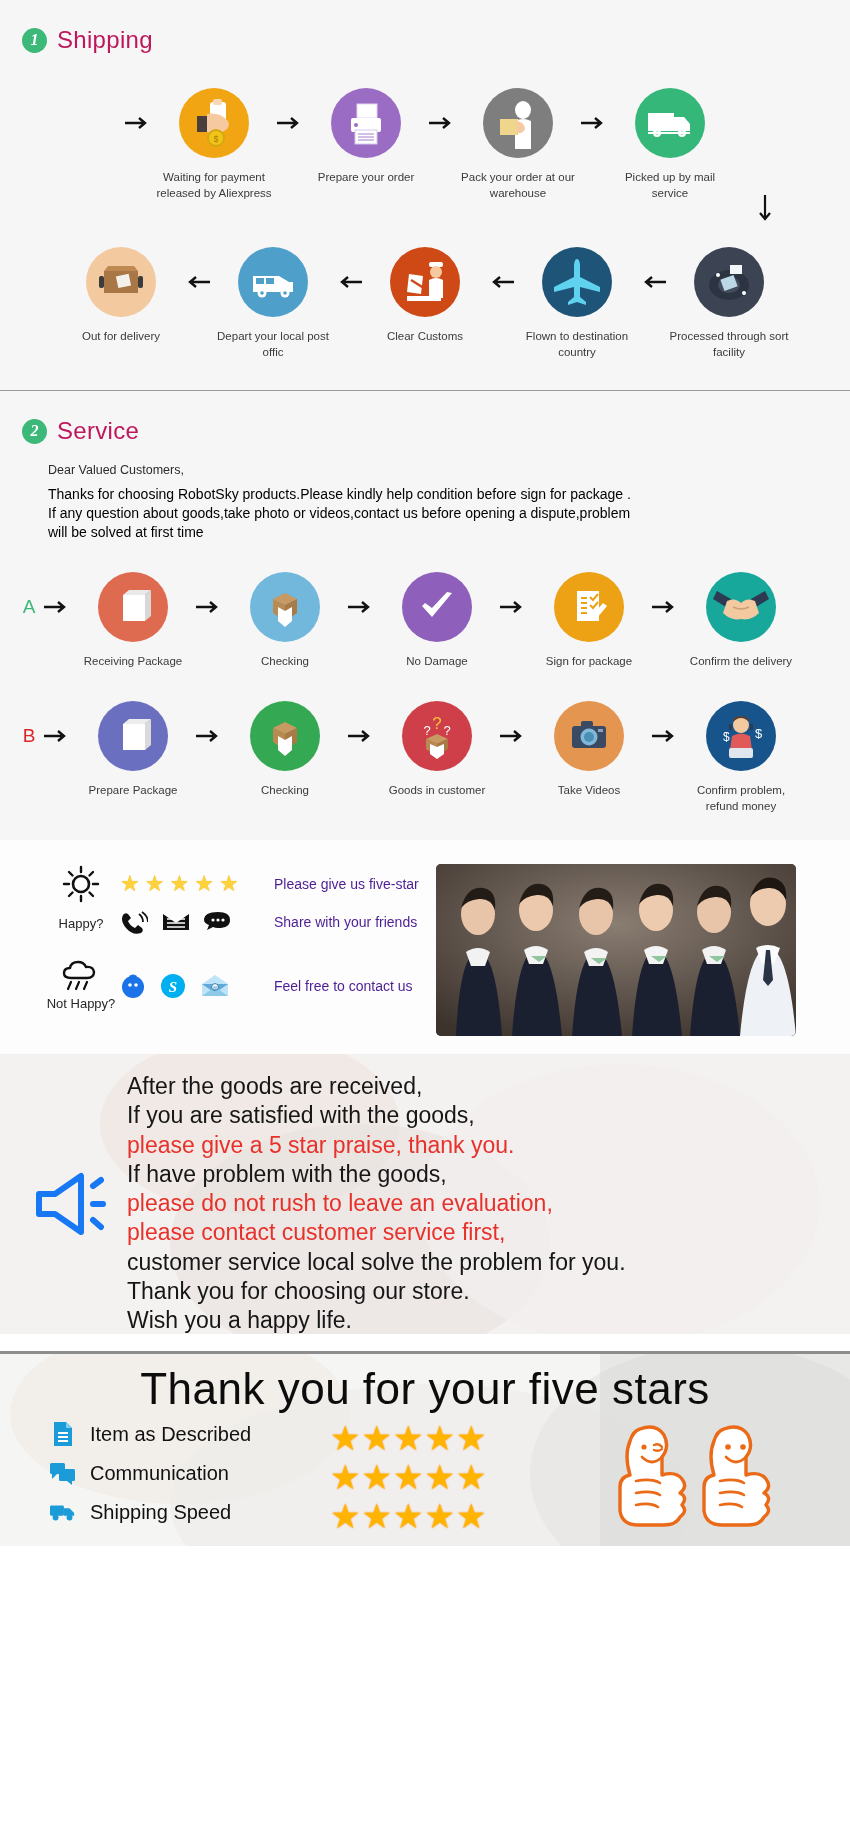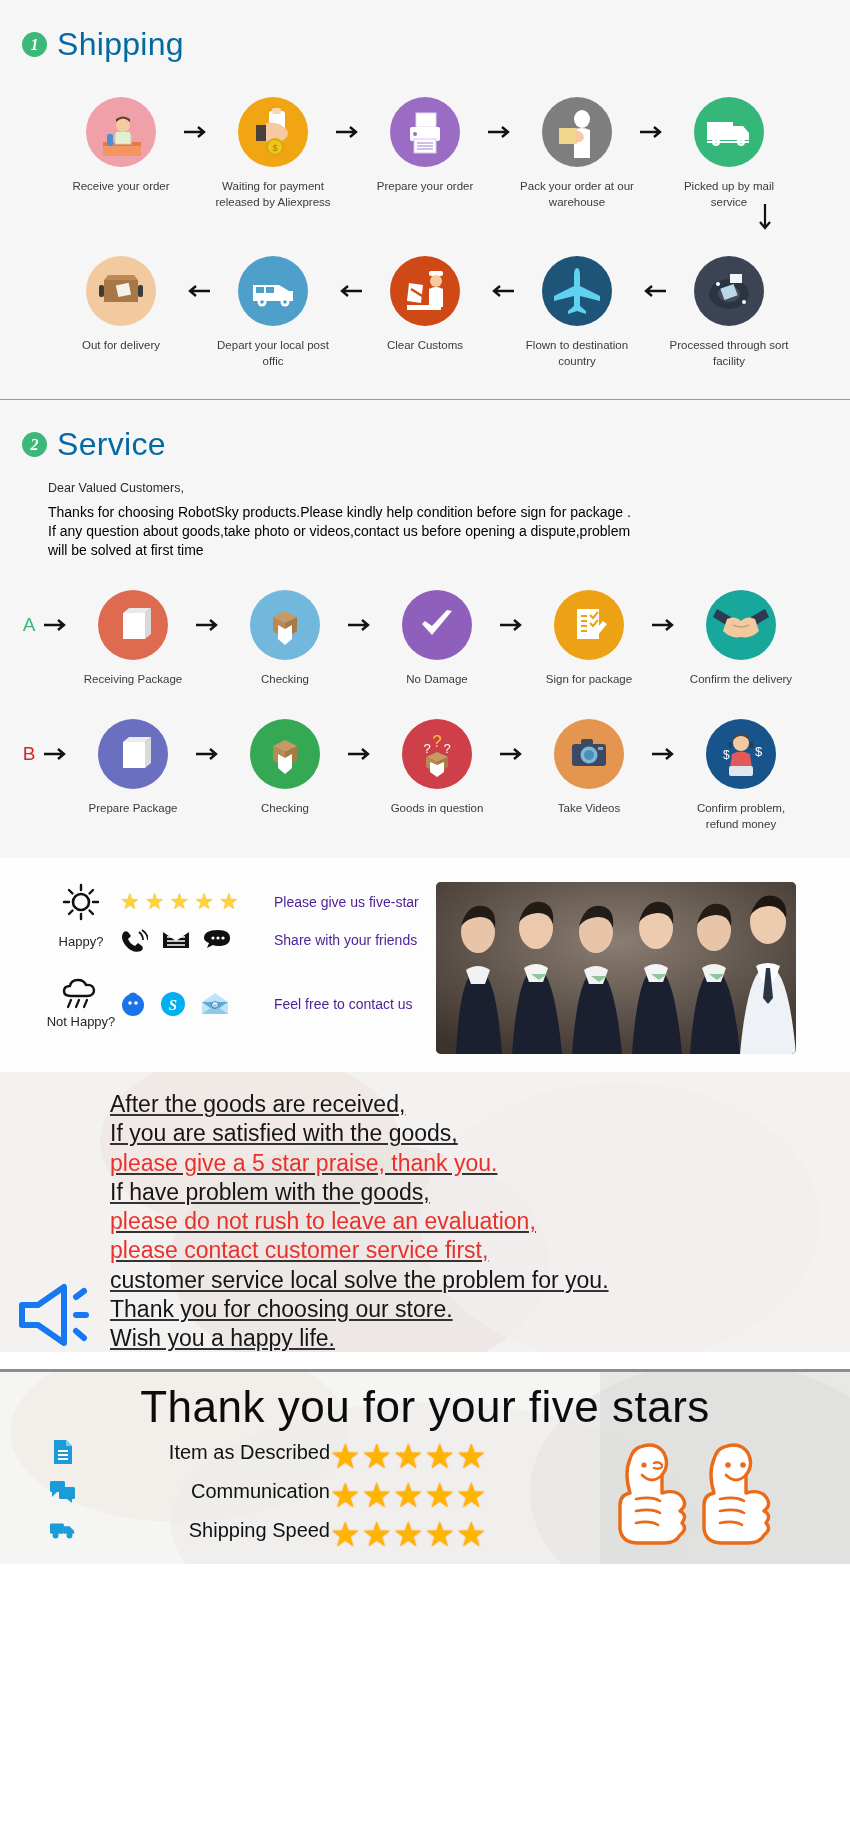--- a/index.html
+++ b/index.html
@@ -18,21 +18,21 @@
 
   .sec-head { display: flex; align-items: center; gap: 10px; padding-left: 22px; margin-bottom: 34px; }
   .badge {
     width: 25px; height: 25px; border-radius: 50%;
     background: #3cb878; color: #ffffff;
     font-family: "Liberation Serif", serif;
     font-style: italic; font-size: 16px; font-weight: bold;
     display: flex; align-items: center; justify-content: center;
     line-height: 1;
   }
-  .sec-title { font-size: 32px; color: #0369a1; font-weight: 400; letter-spacing: .3px; }
+  .sec-title { font-size: 24px; color: #be185d; font-weight: 400; letter-spacing: .3px; }
 
   
   .steps { display: flex; align-items: flex-start; justify-content: center; }
   .step { width: 118px; display: flex; flex-direction: column; align-items: center; }
   .circle {
     width: 70px; height: 70px; border-radius: 50%;
     display: flex; align-items: center; justify-content: center;
     position: relative; overflow: hidden;
   }
   .circle svg { display: block; }
@@ -72,34 +72,34 @@
     width: 360px; height: 172px; margin-left: 6px; border-radius: 5px;
     overflow: hidden; position: relative; background: #5b5048;
   }
 
   
   .sec-announce {
     position: relative; padding: 18px 0 16px 0; overflow: hidden;
     border-bottom: 3px solid #8d8d8d;
   }
   .ann-bg { position: absolute; inset: 0; }
-  .ann-inner { position: relative; display: flex; align-items: flex-end; padding-left: 14px; text-decoration: underline; }
+  .ann-inner { position: relative; display: flex; align-items: center; padding-left: 31px; }
   .ann-lines { margin-left: 8px; }
   .ann-line { font-size: 23px; line-height: 1.27; color: #161616; white-space: nowrap; }
   .ann-line.red { color: #e8312a; }
 
   
   .sec-thanks { position: relative; overflow: hidden; padding: 12px 0 10px 0; }
   .ty-bg { position: absolute; inset: 0; }
   .ty-inner { position: relative; }
   .ty-title { font-size: 44px; color: #0c0c0c; font-weight: 400; text-align: center;
               letter-spacing: .5px; line-height: 1.06; }
   .ty-body { display: flex; align-items: flex-start; margin-top: 2px; }
   .ty-rows { padding-left: 50px; width: 330px; }
-  .ty-row { display: flex; align-items: center; height: 39px; gap: 14px; justify-content: space-between; }
+  .ty-row { display: flex; align-items: center; height: 39px; gap: 14px; }
   .ty-ic { width: 26px; display: flex; align-items: center; justify-content: center; }
   .ty-label { font-size: 20px; color: #111; }
   .ty-stars { width: 210px; padding-top: 4px; }
   .ty-star-row { display: flex; gap: 1px; height: 39px; align-items: center; }
   .big-star { font-size: 34px; line-height: 1; color: #ffb400;
               text-shadow: 0 0 2px #ff8a00; }
   .ty-thumbs { flex: 1; display: flex; align-items: center; justify-content: center; gap: 6px;
                padding-top: 6px; }
 </style>
 </head>
@@ -107,34 +107,20 @@
 
 <div class="page">
 
   <div class="section sec-shipping">
     <div class="sec-head">
       <div class="badge">1</div>
       <div class="sec-title">Shipping</div>
     </div>
 
     <div class="steps">
-      <div class="step">
-        <div class="circle" style="background:#f0a0a8">
-          <svg width="56" height="56" viewBox="0 0 56 56">
-            <rect x="10" y="38" width="38" height="4" fill="#e87a4a"></rect>
-            <rect x="10" y="42" width="38" height="10" fill="#f3955f"></rect>
-            <rect x="22" y="30" width="16" height="10" fill="#f5f0dc" stroke="#cfc8ad"></rect>
-            <circle cx="30" cy="21" r="7" fill="#f7c9a0"></circle>
-            <path d="M23 18 q7 -7 14 0 l0 -3 q-7 -5 -14 0 z" fill="#5a4031"></path>
-            <rect x="23" y="28" width="14" height="10" fill="#dff0d0"></rect>
-            <rect x="14" y="30" width="6" height="12" rx="2" fill="#4a90d9"></rect>
-          </svg>
-        </div>
-        <div class="step-label">Receive your order</div>
-      </div>
       <div class="arrow">
         <svg width="26" height="14" viewBox="0 0 26 14">
             <path d="M0 7 h18 M14 2 l6 5 -6 5" stroke="#111" stroke-width="2.4" fill="none"></path>
           </svg>
       </div>
 
       <div class="step">
         <div class="circle" style="background:#f2a513">
           <svg width="58" height="58" viewBox="0 0 58 58">
             <rect x="25" y="8" width="16" height="22" rx="3" fill="#fff"></rect>
@@ -437,21 +423,21 @@
             <svg width="54" height="54" viewBox="0 0 54 54">
               <text x="27" y="20" font-size="17" text-anchor="middle" fill="#f5c13b" font-family="Liberation Sans">?</text>
               <text x="17" y="26" font-size="13" text-anchor="middle" fill="#fff" font-family="Liberation Sans">?</text>
               <text x="37" y="26" font-size="13" text-anchor="middle" fill="#fff" font-family="Liberation Sans">?</text>
               <path d="M16 30 l11 -5 l11 5 l-11 5 z" fill="#c79a63"></path>
               <path d="M16 30 l11 5 l0 12 l-11 -7 z" fill="#b98a52"></path>
               <path d="M38 30 l-11 5 l0 12 l11 -7 z" fill="#a87a45"></path>
               <path d="M20 35 l7 3 l7 -3 l0 10 l-7 5 l-7 -5 z" fill="#fff"></path>
             </svg>
           </div>
-          <div class="step-label">Goods in question</div>
+          <div class="step-label">Goods in customer</div>
         </div>
         <div class="arrow">
           <svg width="26" height="14" viewBox="0 0 26 14">
               <path d="M0 7 h18 M14 2 l6 5 -6 5" stroke="#111" stroke-width="2.4" fill="none"></path>
             </svg>
         </div>
         <div class="step">
           <div class="circle" style="background:#e4954f">
             <svg width="54" height="54" viewBox="0 0 54 54">
               <rect x="10" y="17" width="34" height="22" rx="3" fill="#3b4a63"></rect>

